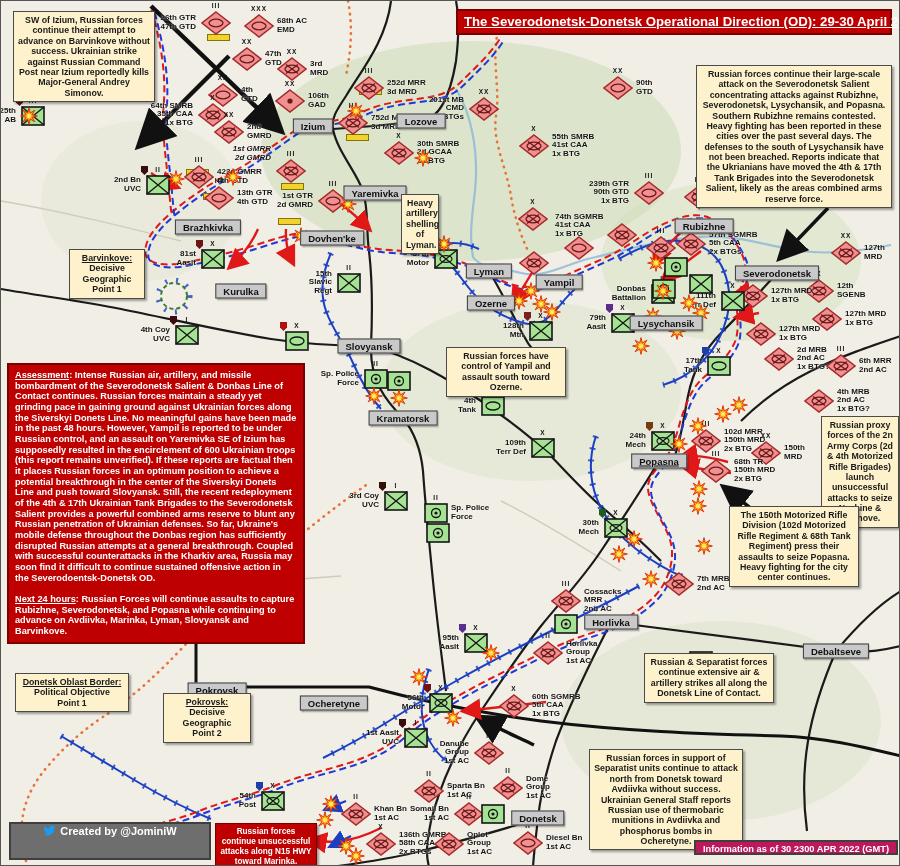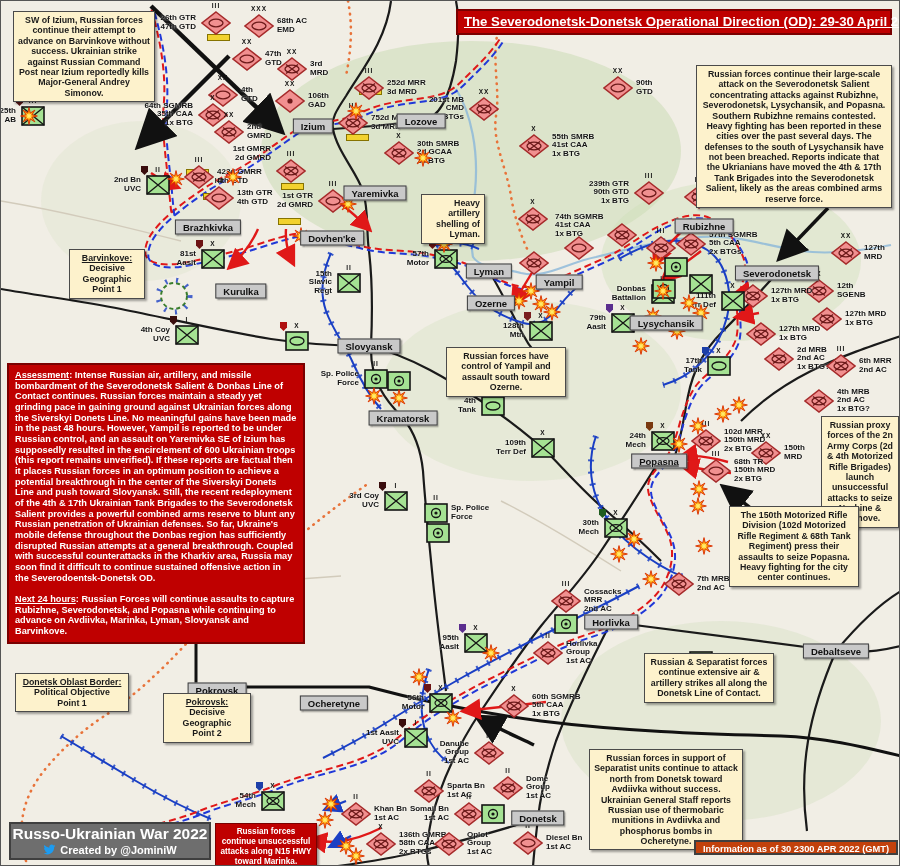--- a/index.html
+++ b/index.html
@@ -35,21 +35,21 @@
     clip-path:polygon(0 0,100% 0,100% 62%,50% 100%,0 62%);}
   .ulabel{position:absolute;font-size:8px;font-weight:bold;color:#141414;
     line-height:1.08;white-space:pre-line;text-shadow:0 0 2px rgba(255,255,255,.9);}
   .expl{position:absolute;width:18px;height:18px;}
   .bridge{position:absolute;width:21px;height:5px;background:#f2d22e;border:1px solid #867300;}
   
   .brandbar{position:absolute;left:8px;top:821px;width:202px;height:38px;background:#6e6e6e;
     border:2px solid #3f3f3f;color:#fff;text-align:center;box-sizing:border-box;}
   .brandbar .b1{font-weight:bold;font-size:15.5px;margin-top:1px;}
   .brandbar .b2{font-weight:bold;font-size:11px;display:flex;align-items:center;justify-content:center;gap:4px;}
-  .infobar{position:absolute;left:693px;top:839px;width:204px;height:15px;background:#c2410c;
+  .infobar{position:absolute;left:693px;top:839px;width:204px;height:15px;background:#be185d;
     border:2px solid #3f3f3f;color:#fff;font-weight:bold;font-size:9.3px;text-align:center;
     line-height:15px;box-sizing:border-box;white-space:nowrap;}
 </style>
 </head>
 <body>
 
 <div id="stage">
 
   <div class="patch" style="left:260px;top:40px;width:420px;height:220px;background:rgba(195,214,170,.45);"></div>
   <div class="patch" style="left:600px;top:180px;width:260px;height:160px;background:rgba(206,222,183,.4);"></div>
@@ -212,21 +212,21 @@
           <polygon points="15,1 29,12 15,23 1,12" fill="#f19090" stroke="#a52a2a" stroke-width="1.5"></polygon>
           <circle cx="15" cy="12" r="2.6" fill="#6d1a1a"></circle>
         </svg><div class="ech">XX</div></div>
       <div class="ulabel" style="left: 307px; top: 91.2px;">106th
 GAD</div>
       <div class="unit" style="left: 197px; top: 102px; width: 30px; height: 24px;"><svg width="30" height="24" viewBox="0 0 30 24">
           <polygon points="15,1 29,12 15,23 1,12" fill="#f19090" stroke="#a52a2a" stroke-width="1.5"></polygon>
           <ellipse cx="15" cy="12" rx="7" ry="3.8" fill="none" stroke="#6d1a1a" stroke-width="1.3"></ellipse>
           <path d="M9,7.5 L21,16.5 M9,16.5 L21,7.5" stroke="#6d1a1a" stroke-width="1.3"></path>
         </svg><div class="ech">X</div></div>
-      <div class="ulabel" style="right: 706px; top: 100.8px; text-align: right;">64th SGMRB
+      <div class="ulabel" style="right: 706px; top: 100.8px; text-align: right;">64th SMRB
 35th CAA
 1x BTG</div>
       <div class="unit" style="left: 213px; top: 119px; width: 30px; height: 24px;"><svg width="30" height="24" viewBox="0 0 30 24">
           <polygon points="15,1 29,12 15,23 1,12" fill="#f19090" stroke="#a52a2a" stroke-width="1.5"></polygon>
           <ellipse cx="15" cy="12" rx="7" ry="3.8" fill="none" stroke="#6d1a1a" stroke-width="1.3"></ellipse>
           <path d="M9,7.5 L21,16.5 M9,16.5 L21,7.5" stroke="#6d1a1a" stroke-width="1.3"></path>
         </svg><div class="ech">XX</div></div>
       <div class="ulabel" style="left: 246px; top: 122.2px;">2nd
 GMRD</div>
       <div class="unit" style="left: 353px; top: 75px; width: 30px; height: 24px;"><svg width="30" height="24" viewBox="0 0 30 24">
@@ -270,21 +270,21 @@
           <ellipse cx="15" cy="12" rx="7" ry="3.8" fill="none" stroke="#6d1a1a" stroke-width="1.3"></ellipse>
           <path d="M9,7.5 L21,16.5 M9,16.5 L21,7.5" stroke="#6d1a1a" stroke-width="1.3"></path>
         </svg><div class="ech">III</div></div>
       <div class="ulabel" style="left: 216px; top: 167.2px;">423d GMRR
 4th GTD</div>
       <div class="unit" style="left: 275px; top: 158px; width: 30px; height: 24px;"><svg width="30" height="24" viewBox="0 0 30 24">
           <polygon points="15,1 29,12 15,23 1,12" fill="#f19090" stroke="#a52a2a" stroke-width="1.5"></polygon>
           <ellipse cx="15" cy="12" rx="7" ry="3.8" fill="none" stroke="#6d1a1a" stroke-width="1.3"></ellipse>
           <path d="M9,7.5 L21,16.5 M9,16.5 L21,7.5" stroke="#6d1a1a" stroke-width="1.3"></path>
         </svg><div class="ech">III</div></div>
-      <div class="ulabel" style="right: 628px; top: 144px; text-align: right;">1st GMRR
+      <div class="ulabel" style="right: 628px; top: 144px; text-align: right; font-style: italic;">1st GMRR
 2d GMRD</div>
       <div class="unit" style="left: 203px; top: 185px; width: 30px; height: 24px;"><svg width="30" height="24" viewBox="0 0 30 24">
           <polygon points="15,1 29,12 15,23 1,12" fill="#f19090" stroke="#a52a2a" stroke-width="1.5"></polygon>
           <ellipse cx="15" cy="12" rx="7" ry="3.8" fill="none" stroke="#6d1a1a" stroke-width="1.3"></ellipse>
         </svg><div class="ech">III</div></div>
       <div class="ulabel" style="left: 236px; top: 188.2px;">13th GTR
 4th GTD</div>
       <div class="unit" style="left: 317px; top: 188px; width: 30px; height: 24px;"><svg width="30" height="24" viewBox="0 0 30 24">
           <polygon points="15,1 29,12 15,23 1,12" fill="#f19090" stroke="#a52a2a" stroke-width="1.5"></polygon>
           <ellipse cx="15" cy="12" rx="7" ry="3.8" fill="none" stroke="#6d1a1a" stroke-width="1.3"></ellipse>
@@ -664,21 +664,21 @@
           <path d="M1,1 L23,19 M1,19 L23,1" stroke="#151515" stroke-width="1.3"></path>
         </svg><div class="ech">I</div><div class="shield" style="background: rgb(58, 13, 13);"></div></div>
       <div class="ulabel" style="right: 500px; top: 728.2px; text-align: right;">1st Aaslt
 UVC</div>
       <div class="unit" style="left: 260px; top: 790px; width: 24px; height: 20px;"><svg width="24" height="20" viewBox="0 0 24 20">
           <rect x="1" y="1" width="22" height="18" fill="#a5e293" stroke="#151515" stroke-width="1.6"></rect>
           <path d="M1,1 L23,19 M1,19 L23,1" stroke="#151515" stroke-width="1.3"></path>
           <ellipse cx="12" cy="10" rx="6" ry="3.4" fill="none" stroke="#151515" stroke-width="1.2"></ellipse>
         </svg><div class="ech">X</div><div class="shield" style="background: rgb(29, 63, 168);"></div></div>
       <div class="ulabel" style="right: 643px; top: 791.2px; text-align: right;">54th
-Mech</div>
+Post</div>
       <div class="unit" style="left: 480px; top: 803px; width: 24px; height: 20px;"><svg width="24" height="20" viewBox="0 0 24 20">
           <rect x="1" y="1" width="22" height="18" fill="#a5e293" stroke="#151515" stroke-width="1.6"></rect>
           <circle cx="12" cy="10" r="4.5" fill="none" stroke="#151515" stroke-width="1.3"></circle>
           <circle cx="12" cy="10" r="1.6" fill="#151515"></circle>
         </svg></div>
       <div class="unit" style="left: 553px; top: 613px; width: 24px; height: 20px;"><svg width="24" height="20" viewBox="0 0 24 20">
           <rect x="1" y="1" width="22" height="18" fill="#a5e293" stroke="#151515" stroke-width="1.6"></rect>
           <circle cx="12" cy="10" r="4.5" fill="none" stroke="#151515" stroke-width="1.3"></circle>
           <circle cx="12" cy="10" r="1.6" fill="#151515"></circle>
         </svg></div>
@@ -878,21 +878,21 @@
       <div class="city" style="left: 333px; top: 702px;">Ocheretyne</div>
       <div class="city" style="left: 537px; top: 817px;">Donetsk</div>
     </div>
   <div id="layer-boxes">
       <div class="ibox" style="left: 12px; top: 10px; width: 142px;">
         <div class="txt">SW of Izium, Russian forces continue their attempt to advance on Barvinkove without success. Ukrainian strike against Russian Command Post near Izium reportedly kills Major-General Andrey Simonov.</div>
       </div>
       <div class="ibox" style="left: 695px; top: 64px; width: 196px;">
         <div class="txt">Russian forces continue their large-scale attack on the Severodonetsk Salient concentrating attacks against Rubizhne, Severodonetsk, Lysychansik, and Popasna. Southern Rubizhne remains contested. Heavy fighting has been reported in these cities over the past several days. The defenses to the south of Lysychansik have not been breached. Reports indicate that the Ukrianians have moved the 4th &amp; 17th Tank Brigades into the Severodonetsk Salient, likely as the areas combined arms reserve force.</div>
       </div>
-      <div class="ibox" style="left: 420px; top: 193px; width: 64px; text-align: right;">
+      <div class="ibox" style="left: 400px; top: 193px; width: 38px;">
         <div class="txt">Heavy artillery shelling of Lyman.</div>
       </div>
       <div class="ibox" style="left: 445px; top: 346px; width: 120px;">
         <div class="txt">Russian forces have control of Yampil and assault south toward Ozerne.</div>
       </div>
       <div class="ibox" style="left: 820px; top: 415px; width: 78px;">
         <div class="txt">Russian proxy forces of the 2n Army Corps (2d &amp; 4th Motorized Rifle Brigades) launch unsuccessful attacks to seize Nyzhine &amp; Orikhove.</div>
       </div>
       <div class="ibox" style="left: 728px; top: 505px; width: 130px;">
         <div class="txt">The 150th Motorized Rifle Division (102d Motorized Rifle Regiment &amp; 68th Tank Regiment) press their assaults to seize Popasna. Heavy fighting for the city center continues.</div>
@@ -925,21 +925,20 @@
 
   <div class="titlebox">
     <div class="h">The Severodonetsk-Donetsk Operational Direction (OD): 29-30 April 2022</div>
   </div>
 
   <div class="assessbox">
     <span id="assess-body"><u>Assessment</u>: Intense Russian air, artillery, and missile bombardment of the Severodonetsk Salient &amp; Donbas Line of Contact continues. Russian forces maintain a steady yet grinding pace in gaining ground against Ukrainian forces along the Siverskyi Donets Line. No meaningful gains have been made in the past 48 hours. However, Yampil is reported to be under Russian control, and an assault on Yaremivka SE of Izium has supposedly resulted in the encirclement of 600 Ukrainian troops (this report remains unverified). If these reports are factual then it places Russian forces in an optimum position to achieve a potential breakthrough in the center of the Siverskyi Donets Line and push toward Slovyansk. Still, the recent redeployment of the 4th &amp; 17th Ukrainian Tank Brigades to the Severodonetsk Salient provides a powerful combined arms reserve to blunt any Russian penetration of Ukrainian defenses. So far, Ukraine's mobile defense throughout the Donbas region has sufficiently disrupted Russian attempts at a general breakthrough. Coupled with successful counterattacks in the Kharkiv area, Russia may soon find it difficult to continue sustained offensive action in the Severodoentsk-Donetsk OD.<br><br><u>Next 24 hours</u>: Russian Forces will continue assaults to capture Rubizhne, Severodonetsk, and Popasna while continuing to advance on Avdiivka, Marinka, Lyman, Slovyansk and Barvinkove.</span>
   </div>
 
   <div class="brandbar">
-    <div class="b1">Russo-Ukrainian War 2022</div>
     <div class="b2">
       <svg width="13" height="13" viewBox="0 0 24 24">
           <path fill="#1d9bf0" d="M23 5.1c-.8.4-1.7.6-2.6.8a4.5 4.5 0 0 0 2-2.5c-.9.5-1.9.9-2.9 1.1a4.5 4.5 0 0 0-7.8 4.1A12.9 12.9 0 0 1 2.4 3.9a4.5 4.5 0 0 0 1.4 6 4.4 4.4 0 0 1-2-.5v.1c0 2.2 1.5 4 3.6 4.4-.7.2-1.4.2-2 .1a4.5 4.5 0 0 0 4.2 3.1A9.1 9.1 0 0 1 .9 19a12.8 12.8 0 0 0 6.9 2c8.3 0 12.8-6.9 12.8-12.8v-.6c.9-.6 1.6-1.4 2.4-2.5z"></path>
         </svg>
       <span>Created by @JominiW</span>
     </div>
   </div>
   <div class="infobar">Information as of 30 2300 APR 2022 (GMT)</div>
 </div>
 

